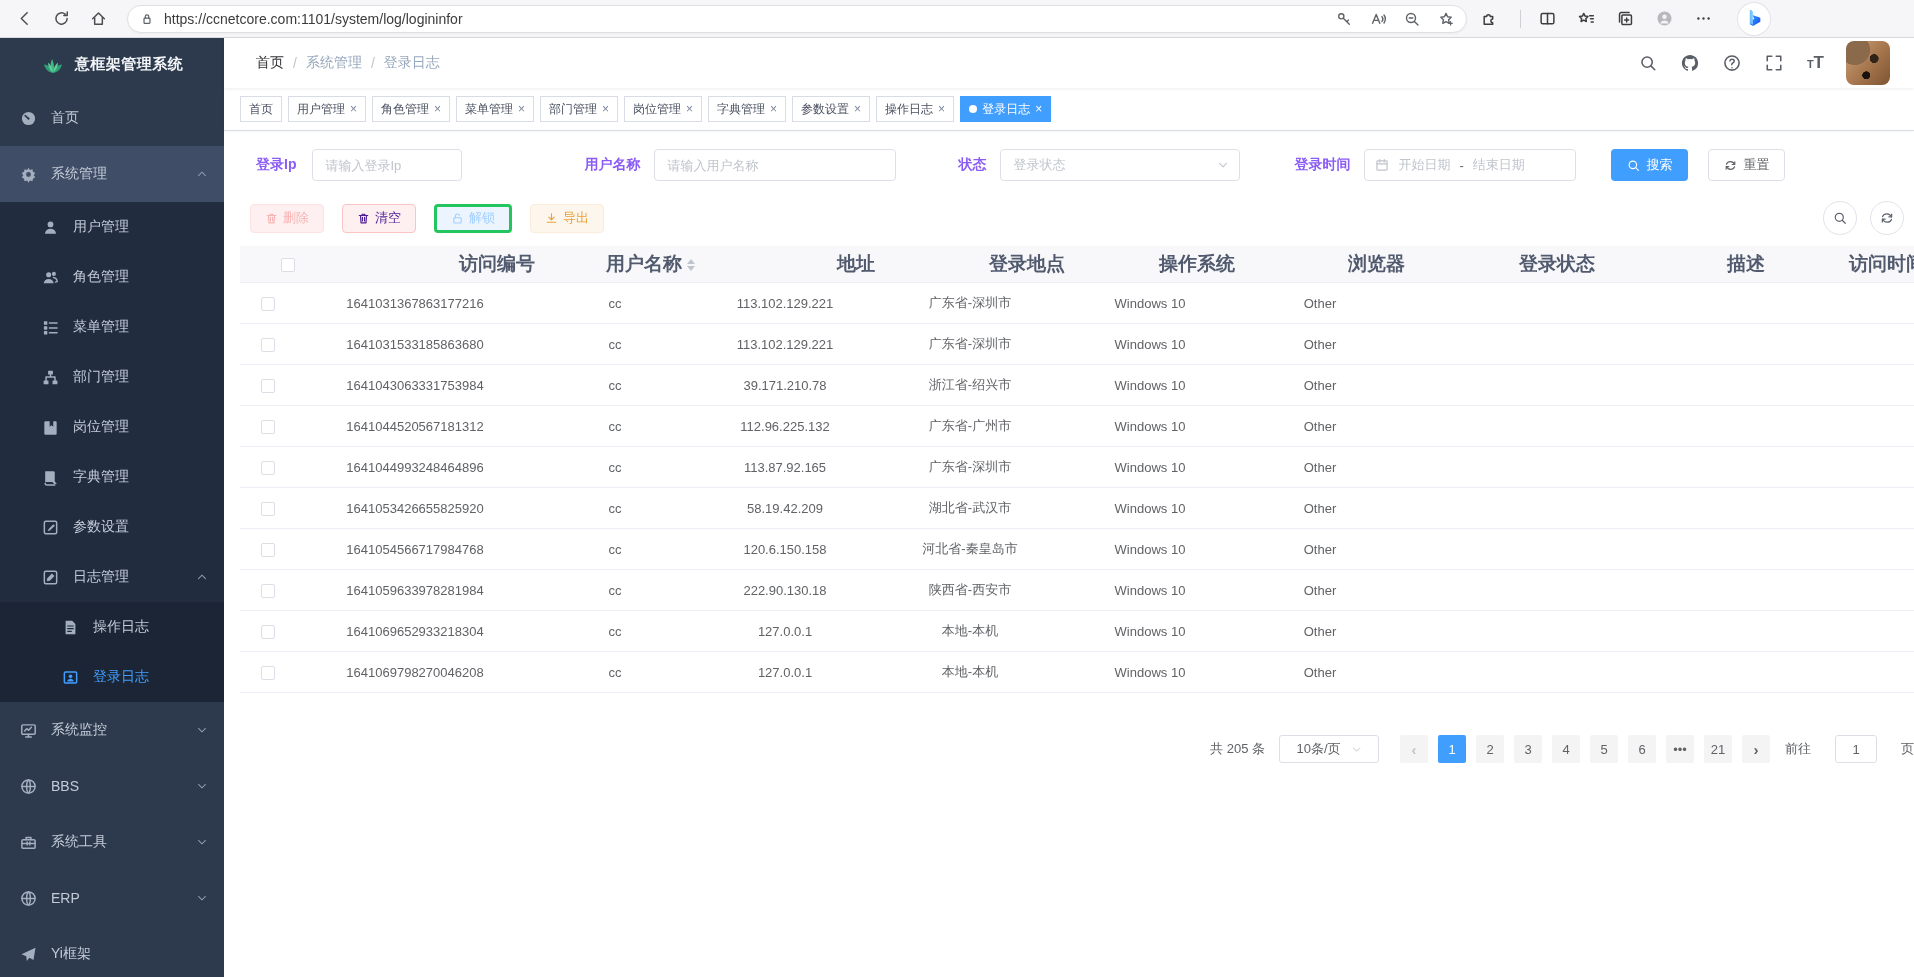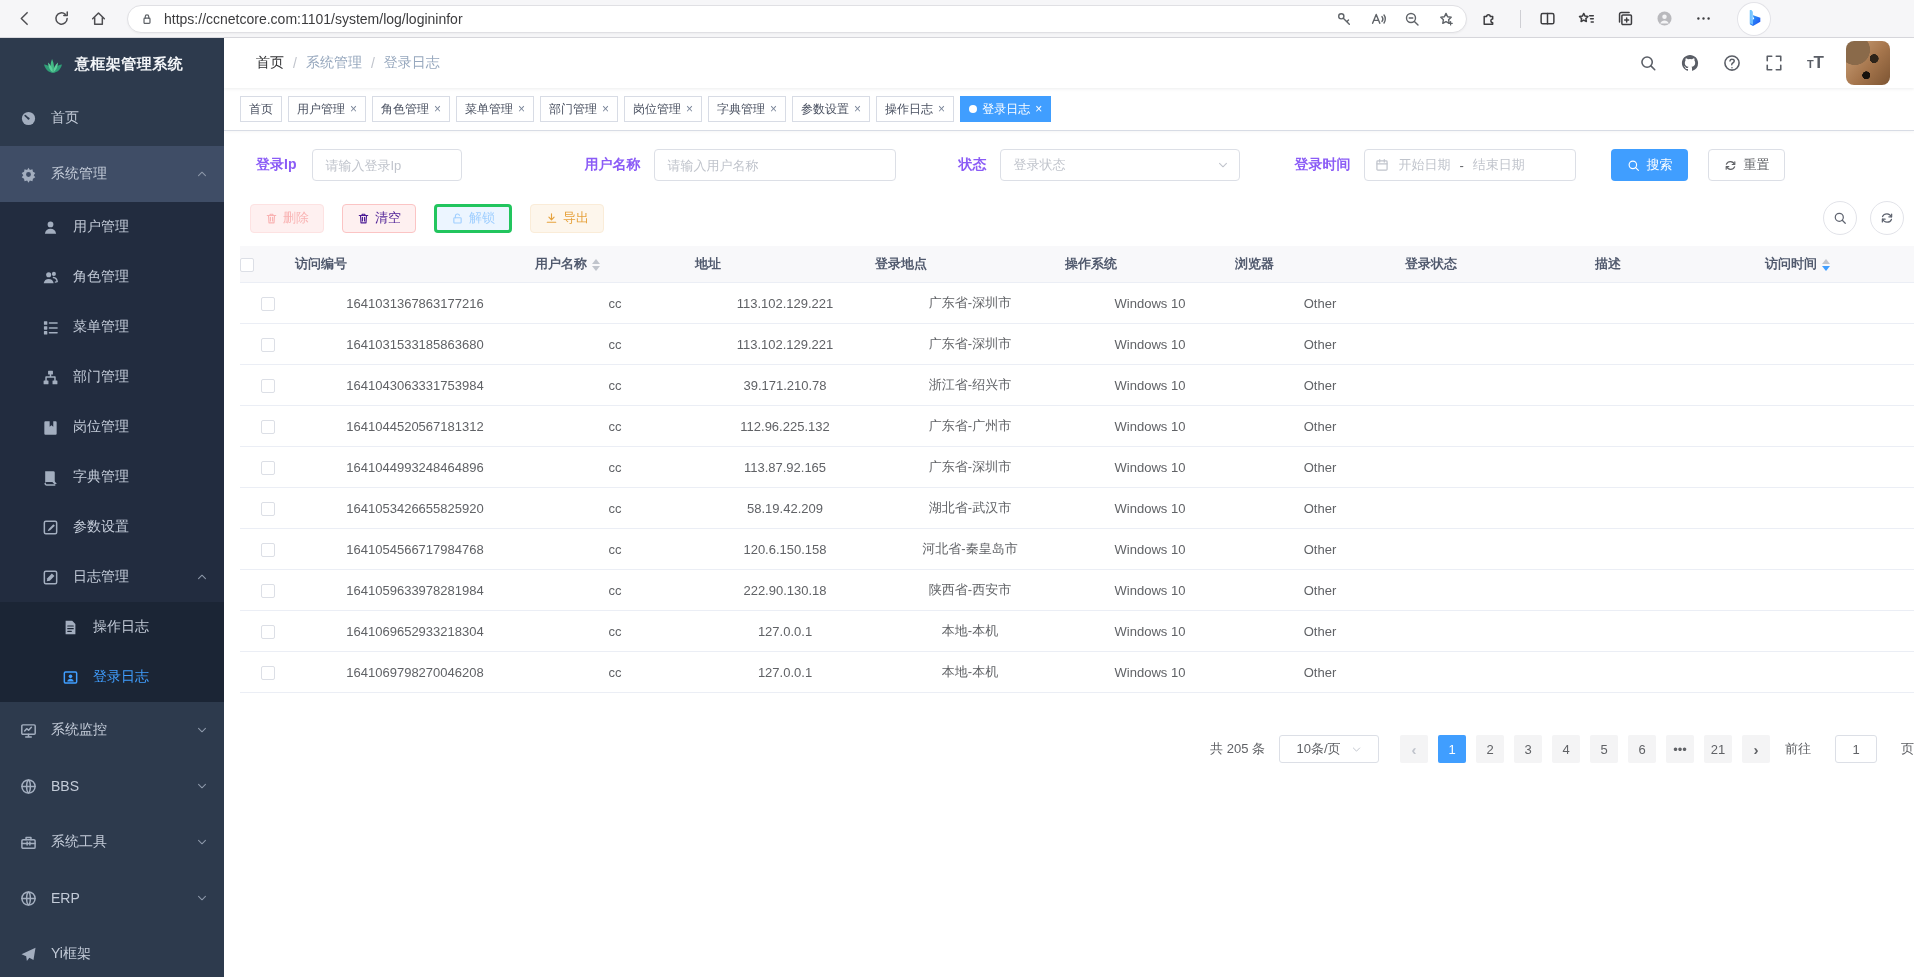--- a/index.html
+++ b/index.html
@@ -88,21 +88,21 @@
   .tbtn-del{background:#fef0f0;border:1px solid #fde2e2;color:#f9b3b3;cursor:not-allowed;}
   .tbtn-clear{background:#fef0f0;border:1px solid #fbc4c4;color:#4c1d95;}
   .tbtn-unlock{background:#ecf5ff;border:3px solid #22c55e;color:#a0cfff;cursor:not-allowed;}
   .tbtn-export{background:#fdf6ec;border:1px solid #faecd8;color:#e6a23c;}
   .tool-right{margin-left:auto;margin-right:10px;display:flex;gap:13px;}
   .circle{width:32px;height:32px;border-radius:50%;border:1px solid #e2e3e9;background:#fff;display:flex;align-items:center;justify-content:center;color:#5f6470;font-size:14px;cursor:pointer;}
 
   
   .table-wrap{margin-top:11px;}
   table{border-collapse:collapse;table-layout:fixed;width:1698px;}
-  th{height:36px;background:#f8f8fa;color:#515a6e;font-size:13px;font-weight:bold;border-bottom:1px solid #ebeef5;text-align:left;padding:0;}
+  th{height:36px;background:#f8f8fa;color:#515a6e;font-size:19px;font-weight:bold;border-bottom:1px solid #ebeef5;text-align:right;padding:0;}
   td{height:40px;text-align:center;font-size:13px;color:#606266;border-bottom:1px solid #ebeef5;padding:0;white-space:nowrap;overflow:hidden;}
   .checkbox{width:14px;height:14px;border:1px solid #dcdfe6;border-radius:2px;background:#fff;display:inline-block;vertical-align:middle;cursor:pointer;box-sizing:border-box;}
   .sort{display:inline-flex;flex-direction:column;margin-left:5px;vertical-align:middle;}
   .tri{width:0;height:0;border-left:4px solid transparent;border-right:4px solid transparent;}
   .tri-up{border-bottom:5px solid #c0c4cc;margin-bottom:2px;}
   .tri-down{border-top:5px solid #c0c4cc;}
   .tri-down.on{border-top-color:#409eff;}
 
   
   .pagination{margin-top:42px;display:flex;align-items:center;justify-content:flex-end;font-size:13px;color:#606266;}

